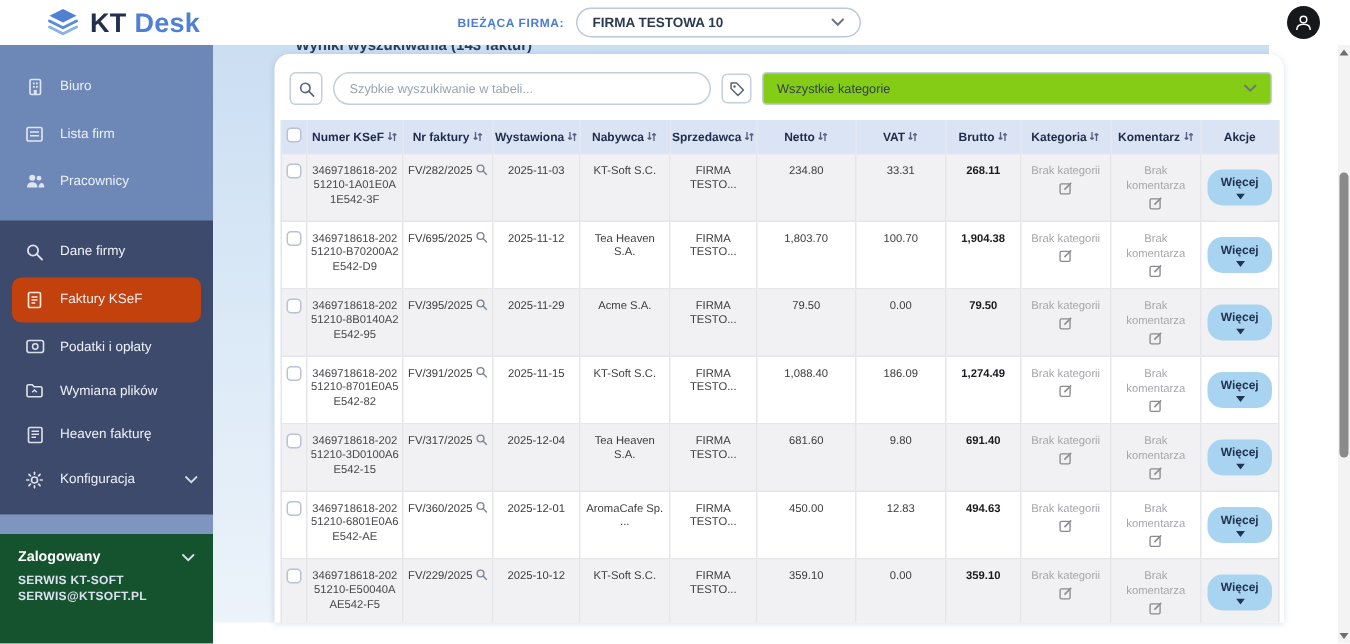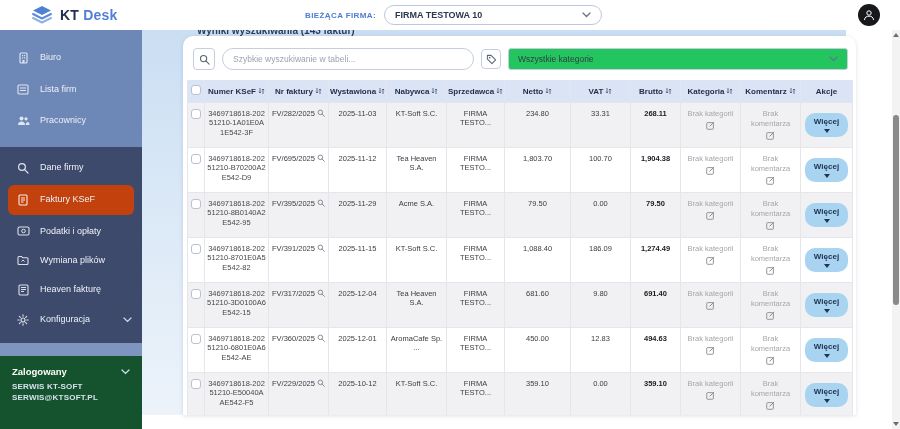--- a/index.html
+++ b/index.html
@@ -4,26 +4,26 @@
 <style>
   * { margin:0; padding:0; box-sizing:border-box; }
   html,body { width:900px; height:429px; overflow:hidden; }
   body { font-family:"Liberation Sans","DejaVu Sans",sans-serif; background:#fff; position:relative; }
   .root { position:absolute; inset:0; width:900px; height:429px; overflow:hidden; }
 
   
   .topbar { position:absolute; left:0; top:0; width:900px; height:30px; background:#ffffff; z-index:5;
             display:flex; align-items:center; }
   .logo { display:flex; align-items:center; gap:6px; padding-left:30px; width:190px; }
-  .logo-text { font-size:14px; font-weight:bold; letter-spacing:.2px; }
+  .logo-text { font-size:18px; font-weight:bold; letter-spacing:.2px; }
   .logo-kt { color:#222f4e; }
   .logo-desk { color:#4f80d4; font-weight:bold; }
   .company-zone { display:flex; align-items:center; gap:8px; margin-left:115px; }
   .company-label { font-size:8px; font-weight:bold; color:#4c7dd0; letter-spacing:.4px; }
-  .company-select { width:218px; height:20px; border:1px solid #bcc8dd; border-radius:11px;
+  .company-select { width:190px; height:20px; border:1px solid #bcc8dd; border-radius:11px;
        display:flex; align-items:center; justify-content:space-between; padding:0 10px;
        font-size:9px; font-weight:bold; color:#2c3850; background:#fff; cursor:pointer; }
   .avatar { position:absolute; right:20px; top:4px; width:22px; height:22px; border-radius:50%;
        background:#17181c; display:flex; align-items:center; justify-content:center; cursor:pointer; }
 
   
   .sidebar { position:absolute; left:0; top:30px; width:142px; height:399px; background:#3e4a6b;
        display:flex; flex-direction:column; color:#edf1f8; }
   .sb-top { background:#6d87b6; padding:12px 0 10px 0; }
   .sb-item { display:flex; align-items:center; gap:10px; padding:9px 10px 9px 16px;
@@ -46,21 +46,21 @@
   .results-title { position:absolute; left:55px; top:9px; font-size:10px; font-weight:bold; color:#2c3c5e; }
   .card { position:absolute; left:41px; top:20px; width:673px; height:379px; background:#ffffff;
        border-radius:10px 10px 0 0; box-shadow:0 1px 4px rgba(60,90,140,.18); overflow:hidden; }
 
   .filterbar { display:flex; align-items:center; gap:7px; padding:12px 8px 8px 10px; }
   .icon-box { width:22px; height:22px; border:1px solid #c4cede; border-radius:4px;
        display:flex; align-items:center; justify-content:center; color:#5a6578; cursor:pointer; flex:0 0 22px; }
   .search-input { width:252px; height:22px; border:1px solid #c4cede; border-radius:12px;
        padding:0 10px; font-size:8.5px; color:#333; font-family:inherit; outline:none; }
   .search-input::placeholder { color:#9aa3b2; }
-  .cat-select { flex:1; height:22px; border:1px solid #c4cede; border-radius:3px; background:#22c55e;
+  .cat-select { flex:1; height:22px; border:1px solid #c4cede; border-radius:3px; background:#84cc16;
        display:flex; align-items:center; justify-content:space-between; padding:0 9px;
        font-size:8.5px; color:#353c4a; cursor:pointer; }
 
   
   table { border-collapse:collapse; table-layout:fixed; width:665px; margin:2px 4px 0 4px; }
   col.c-chk{width:17px} col.c-ksef{width:64px} col.c-inv{width:60px} col.c-date{width:58px}
   col.c-buy{width:60px} col.c-sell{width:58px} col.c-net{width:66px} col.c-vat{width:60px}
   col.c-gross{width:50px} col.c-cat{width:60px} col.c-com{width:60px} col.c-act{width:52px}
   thead th { background:#dbe4f5; font-size:8px; font-weight:bold; color:#1f2b4a;
        padding:5px 1px; border:1px solid #e2e6f0; border-top:none; text-align:center; white-space:nowrap; }

